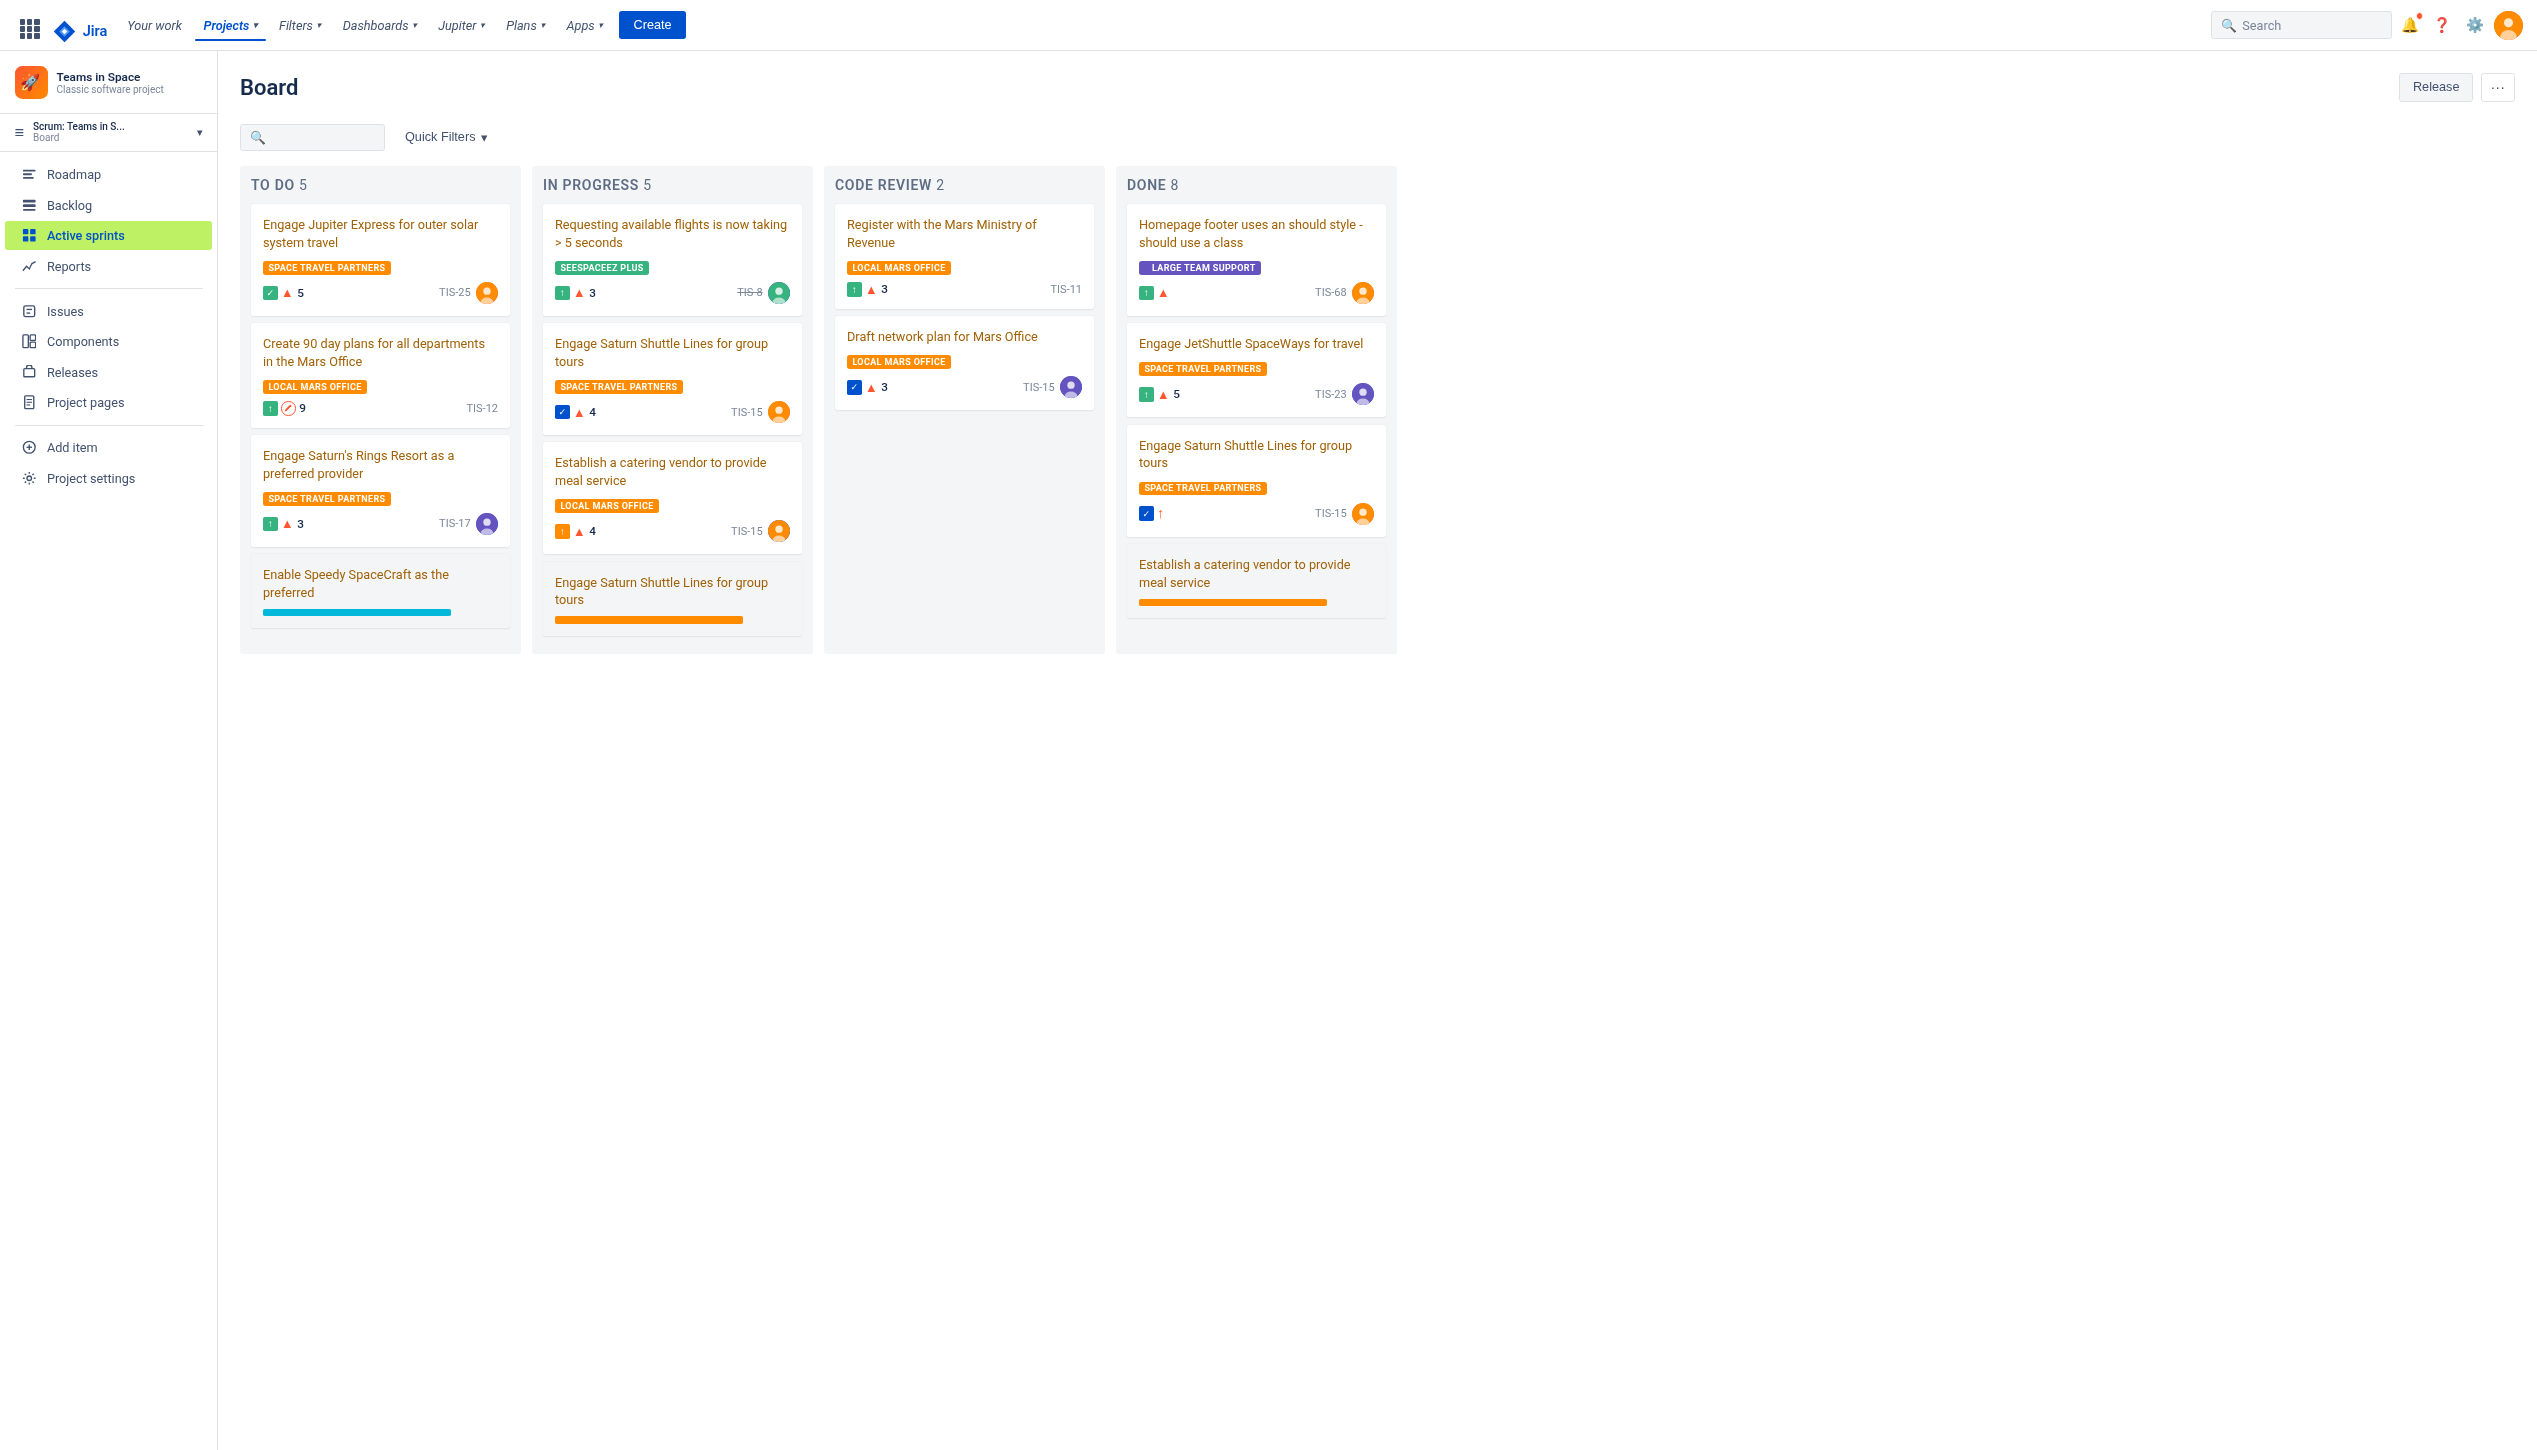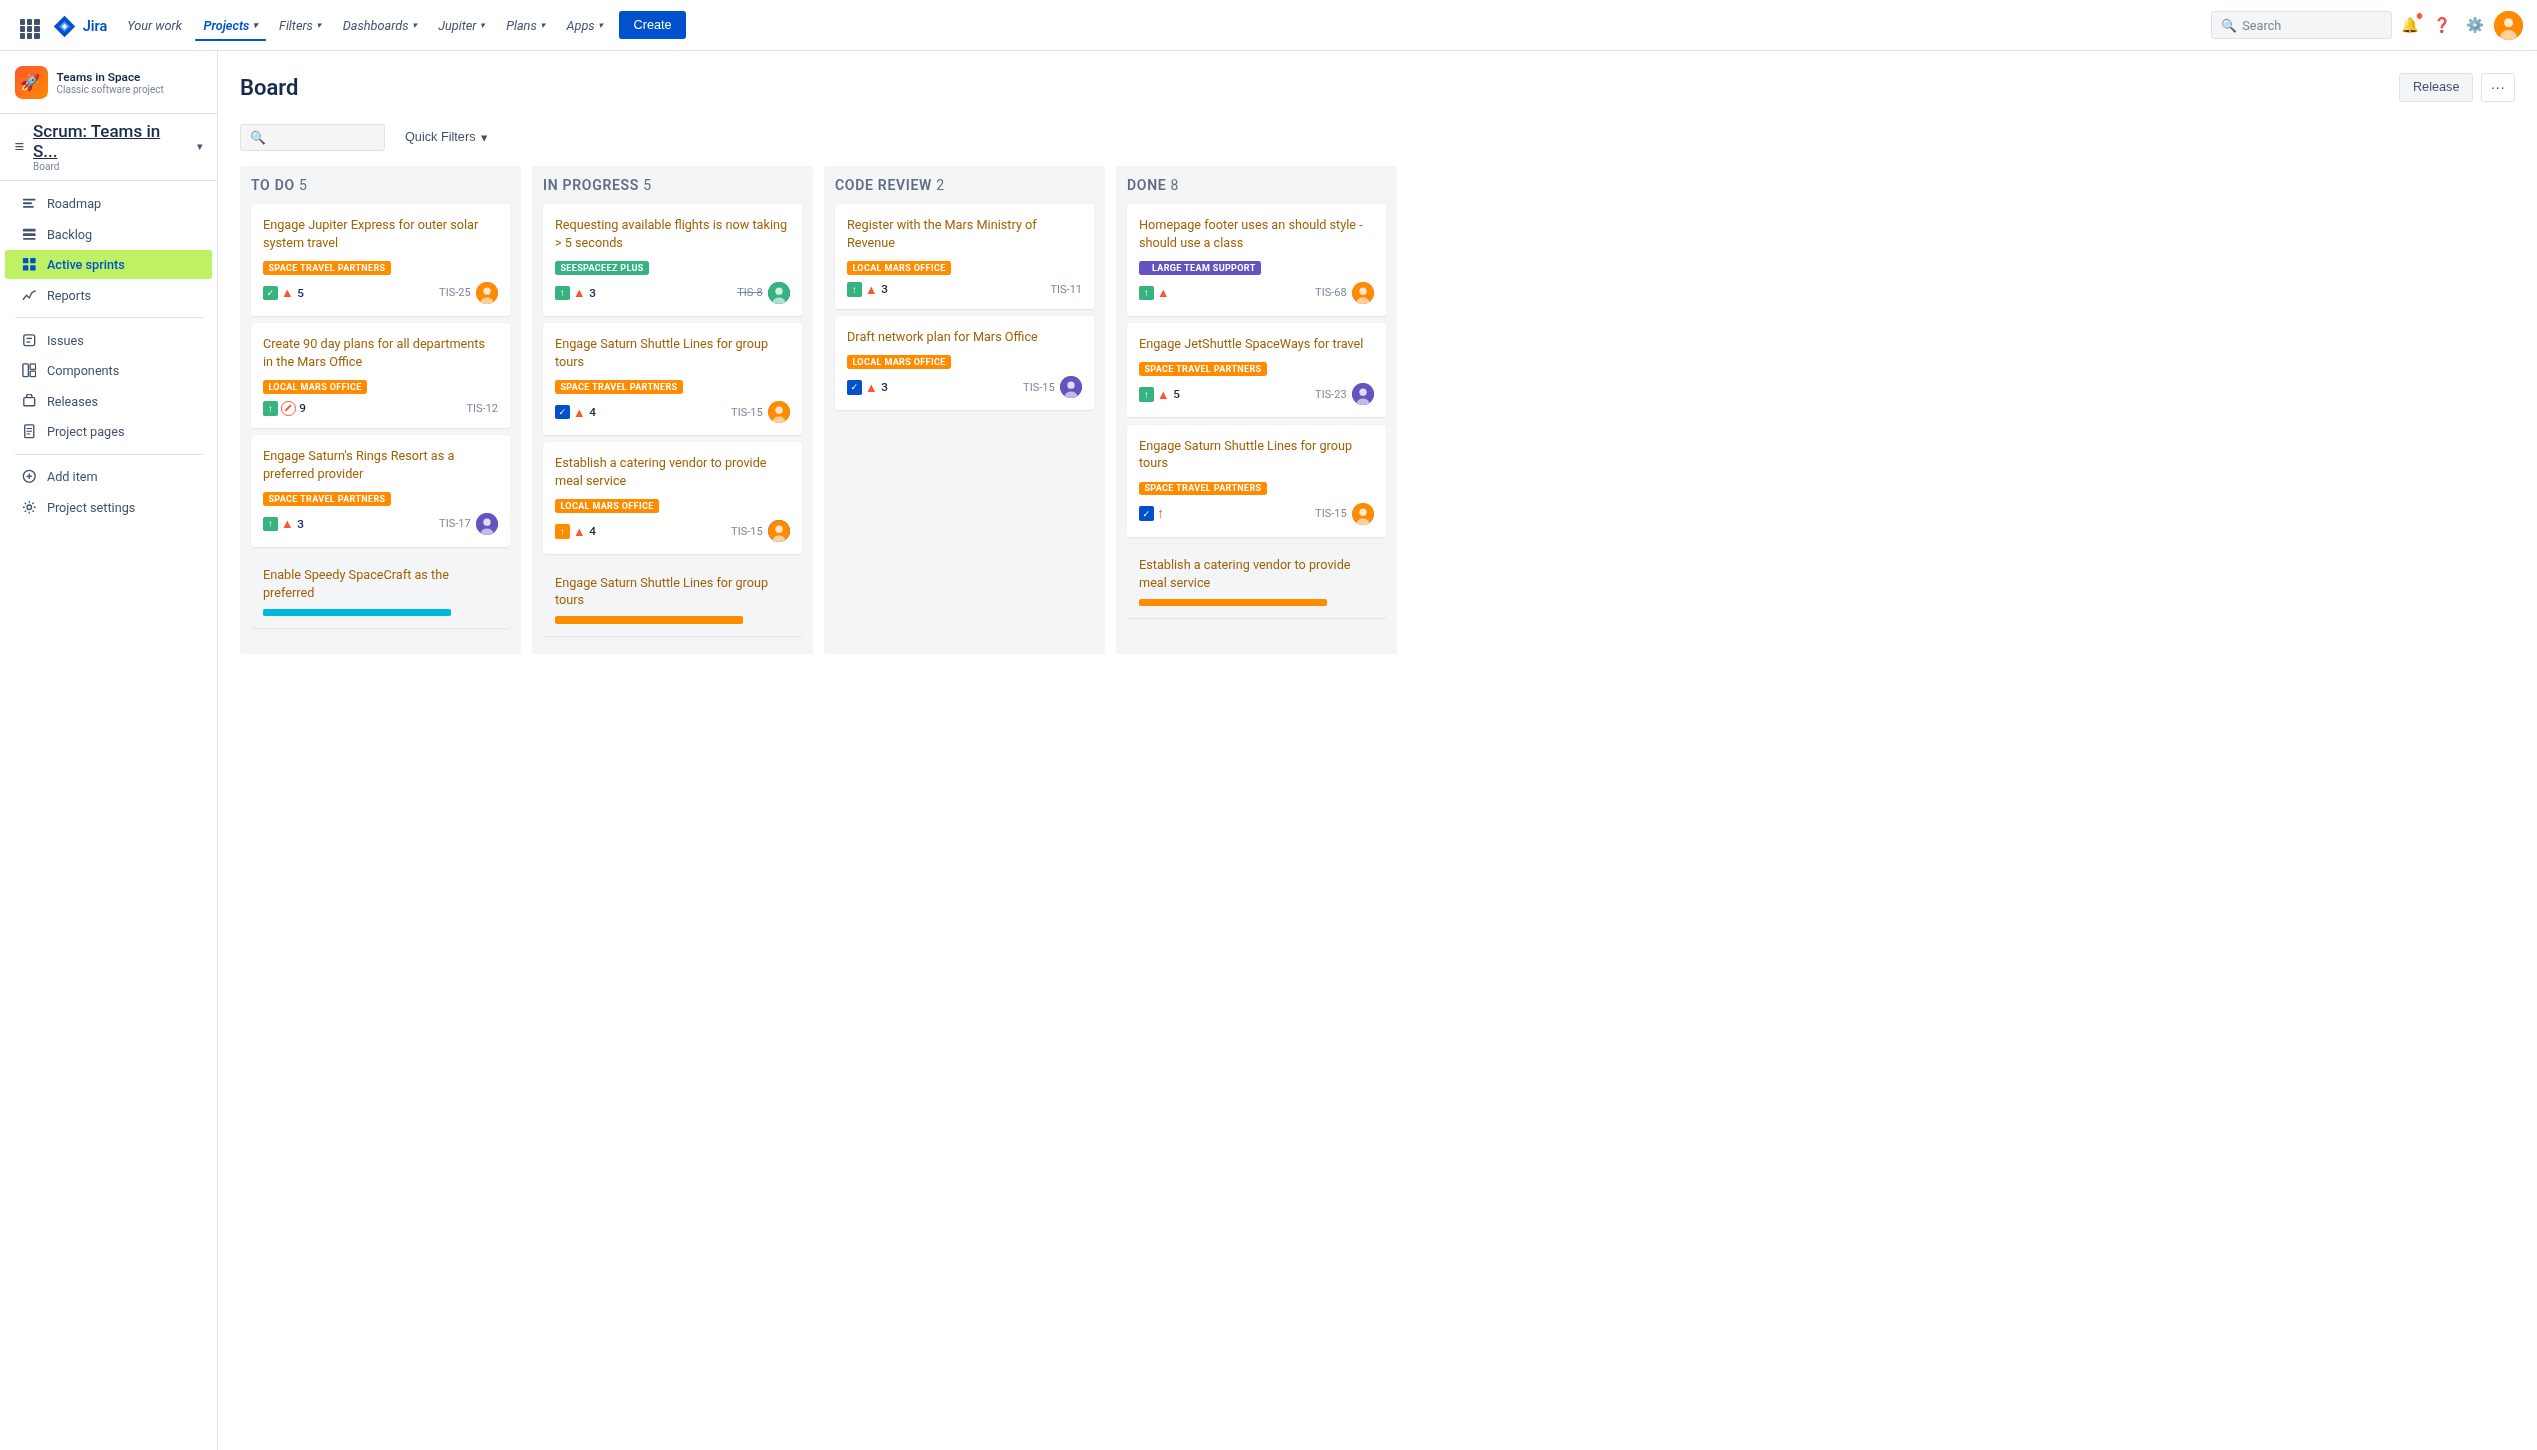--- a/index.html
+++ b/index.html
@@ -11,21 +11,21 @@
       border-bottom: 0.9px solid #dfe1e6;
       height: 51px;
       display: flex;
       align-items: center;
       padding: 0 14.5px;
       gap: 3.6px;
       position: sticky;
       top: 0;
       z-index: 100;
     }
-    .nav-logo-group { display: flex; align-items: flex-start; gap: 7.3px; margin-right: 7.3px; margin-top: 8px; }
+    .nav-logo-group { display: flex; align-items: flex-end; gap: 7.3px; margin-right: 7.3px; margin-top: 8px; }
     .grid-icon { display: grid; grid-template-columns: repeat(3,5.4px); gap: 1.8px; cursor: pointer; padding: 5.4px; }
     .grid-dot { width: 5.4px; height: 5.4px; background: #42526e; border-radius: 0.9px; }
     .jira-logo { display: flex; align-items: center; gap: 5.4px; cursor: pointer; }
     .jira-logo-icon { width: 25px; height: 25px; }
     .jira-logo-text { font-size: 14.5px; font-weight: 600; color: #0052cc; }
     .nav-item { padding: 7.3px 9px; border-radius: 2.7px; cursor: pointer; color: #42526e; font-size: 12.7px; font-weight: 400; display: flex; align-items: center; gap: 3.6px; white-space: nowrap; }
     .nav-item-wrapper { position: relative; font-style: italic; }
     .nav-item-wrapper.active .nav-item { color: #0052cc; font-weight: 600; }
     .nav-item-wrapper.active::after { content: ''; display: block; position: absolute; bottom: -0.9px; left: 0; right: 0; height: 1.8px; background: #0052cc; border-radius: 0.9px; }
     .chevron { font-size: 9px; color: #42526e; }
@@ -42,21 +42,21 @@
 
     
     .sidebar { width: 218px; background: #fff; border-right: 0.9px solid #dfe1e6; overflow-y: auto; flex-shrink: 0; }
     .sidebar-project-header { padding: 14.5px; border-bottom: 0.9px solid #dfe1e6; display: flex; align-items: center; gap: 9px; }
     .project-avatar { width: 33px; height: 33px; border-radius: 7.3px; background: linear-gradient(135deg, #ff5630, #ff8b00); display: flex; align-items: center; justify-content: center; font-size: 16.3px; }
     .project-info { flex: 1; min-width: 0; }
     .project-name { font-size: 11.8px; font-weight: 600; color: #172b4d; }
     .project-type { font-size: 10px; color: #7a869a; }
     .sidebar-scrum-section { padding: 7.3px 14.5px; border-bottom: 0.9px solid #dfe1e6; display: flex; align-items: center; gap: 9px; cursor: pointer; }
     .sidebar-scrum-info { flex: 1; }
-    .sidebar-scrum-name { font-size: 17px; color: #172b4d; font-weight: 500; text-decoration: underline; }
+    .sidebar-scrum-name { font-size: 10px; color: #172b4d; font-weight: 500; }
     .sidebar-scrum-sub { font-size: 10px; color: #7a869a; }
     .sidebar-chevron { color: #42526e; font-size: 11px; }
     .sidebar-nav { padding: 7.3px 0; }
     .sidebar-item { display: flex; align-items: center; gap: 9px; padding: 7.3px 14.5px; cursor: pointer; border-radius: 2.7px; margin: 0.9px 5.4px; color: #42526e; font-size: 12.7px; }
     .sidebar-item.active { background: #bef264; color: #0052cc; font-weight: 500; }
     .sidebar-item-icon { width: 18px; display: flex; align-items: center; justify-content: center; font-size: 14.5px; }
     .sidebar-divider { height: 0.9px; background: #dfe1e6; margin: 7.3px 14.5px; }
 
     
     .main-content { flex: 1; overflow-y: auto; background: #fff; }

